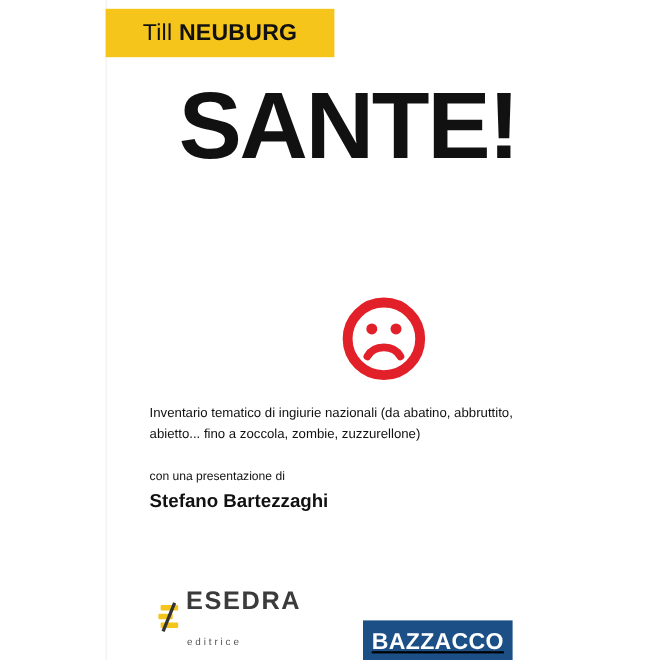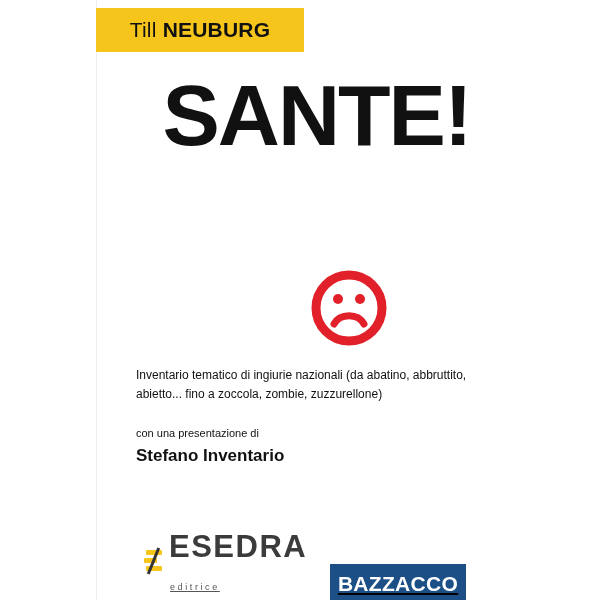--- a/index.html
+++ b/index.html
@@ -141,32 +141,31 @@
     width: 3px; height: 28px;
     background: #333333;
     transform: rotate(22deg);
   }
   .esedra-text {
     display: flex;
     flex-direction: column;
     line-height: 1;
   }
   .esedra-name {
-    font-size: 31px;
+    font-size: 23px;
     font-weight: 700;
     color: #3b3b3b;
     letter-spacing: 1.5px;
   }
   .esedra-sub {
     font-size: 9px;
     color: #555555;
     letter-spacing: 2.6px;
     margin-top: 21px;
     margin-left: 1px;
-    text-decoration: underline;
   }
 
   
   .imprint-badge {
     position: absolute;
     left: 330px;
     top: 564px;
     width: 136px;
     height: 40px;
     background: #1b4f86;
@@ -207,21 +206,21 @@
       <circle cx="27" cy="29" r="5" fill="#e2202a"></circle>
       <circle cx="49" cy="29" r="5" fill="#e2202a"></circle>
       <path d="M23 54 C29 43, 47 43, 53 54" fill="none" stroke="#e2202a" stroke-width="7" stroke-linecap="round"></path>
     </svg>
   </div>
 
   <div class="subtitle">Inventario tematico di ingiurie nazionali (da abatino, abbruttito, abietto... fino a zoccola, zombie, zuzzurellone)</div>
 
   <div class="presentation">
     <div class="pres-label">con una presentazione di</div>
-    <div class="pres-name">Stefano Inventario</div>
+    <div class="pres-name">Stefano Bartezzaghi</div>
   </div>
 
   <div class="esedra-logo">
     <div class="esedra-mark">
       <div class="bar b1"></div>
       <div class="bar b2"></div>
       <div class="bar b3"></div>
       <div class="slash"></div>
     </div>
     <div class="esedra-text">

